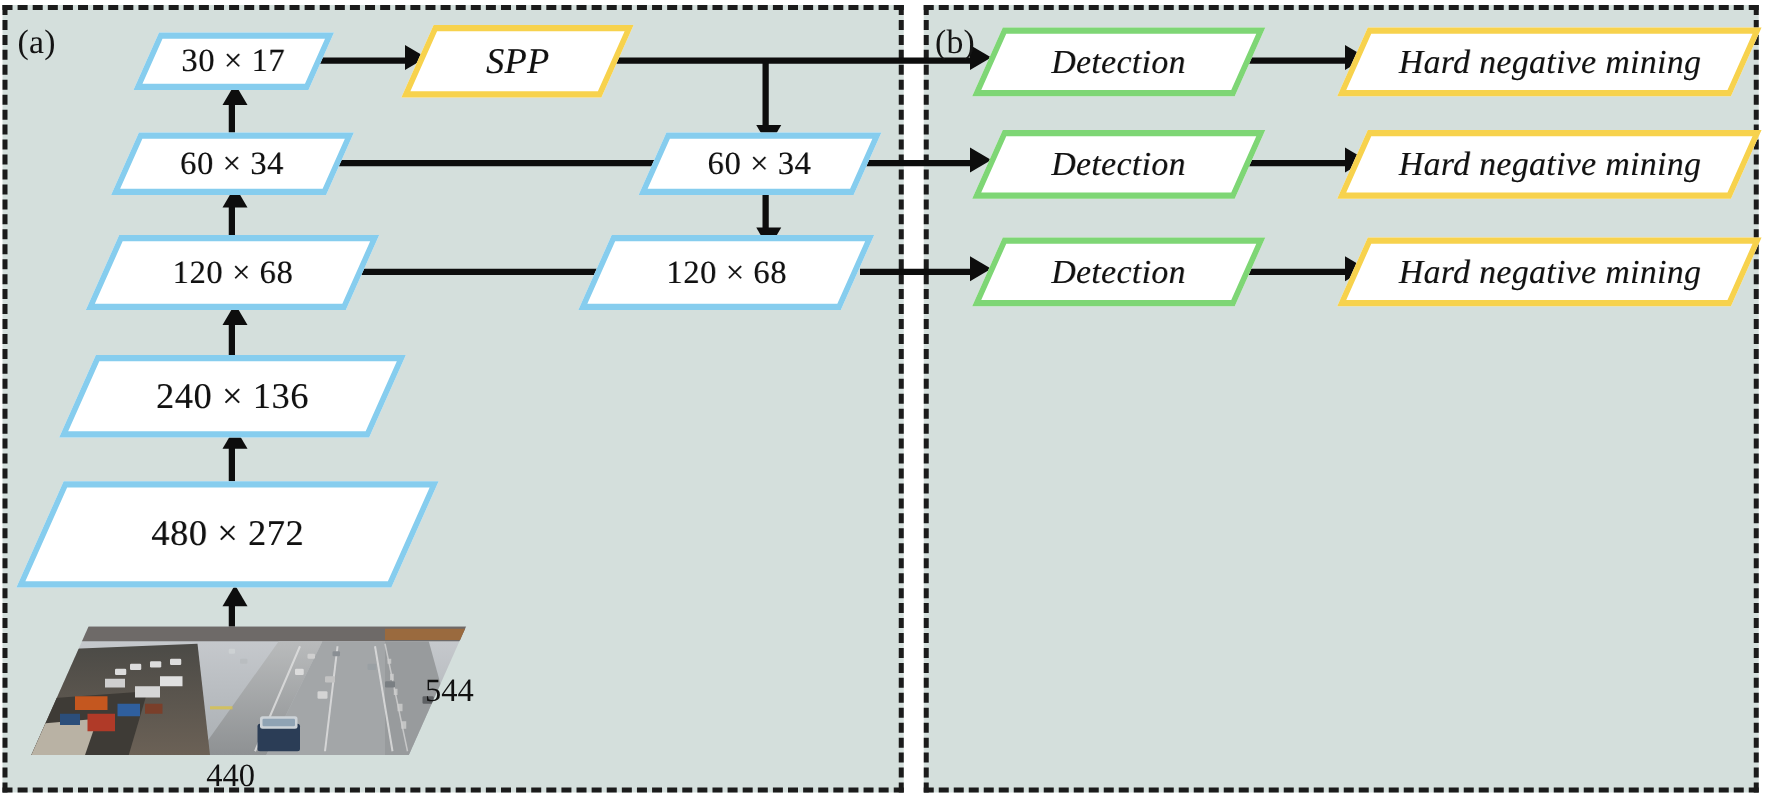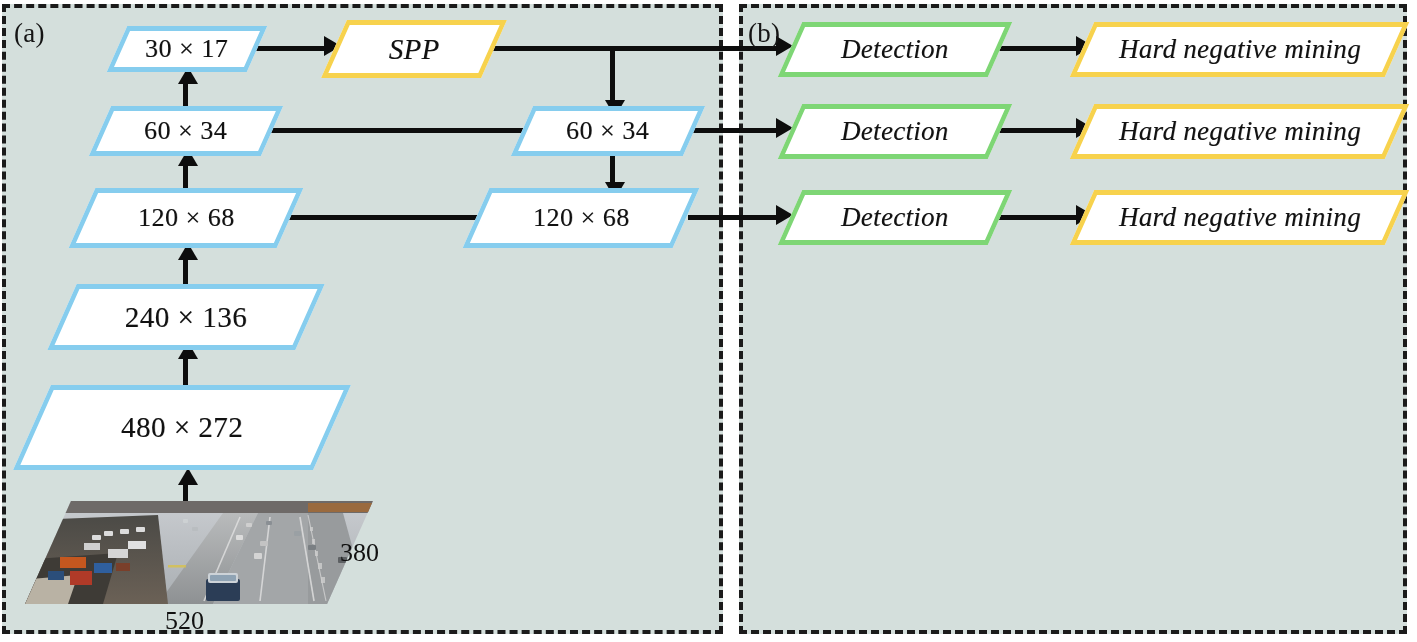--- a/index.html
+++ b/index.html
@@ -270,22 +270,22 @@
           <rect x="112" y="28" width="9" height="5" rx="1"></rect>
           <rect x="128" y="26" width="9" height="5" rx="1"></rect>
           <rect x="84" y="34" width="9" height="5" rx="1"></rect>
         </g>
 
         <rect x="160" y="64" width="18" height="2.5" fill="#d8c24a" opacity=".8"></rect>
       </svg>
     </div>
   </div>
 
-  <div class="side-num" id="num-544">380</div>
-  <div class="side-num" id="num-960">520</div>
+  <div class="side-num" id="num-544">544</div>
+  <div class="side-num" id="num-960">440</div>
 
   <div class="panel" id="panel-b"></div>
   <div class="panel-label" id="label-b">(b)</div>
 
   <div class="node green" style="left:790px;top:22px;width:210px;height:55px;">
     <span class="it-txt small">Detection</span>
   </div>
   <div class="arrow-line arrow-h" style="left:998px;top:46px;width:82px;"></div>
   <div class="arrow-head ah-right" style="left:1076px;top:36px;"></div>
   <div class="node yellow" style="left:1082px;top:22px;width:315px;height:55px;">

